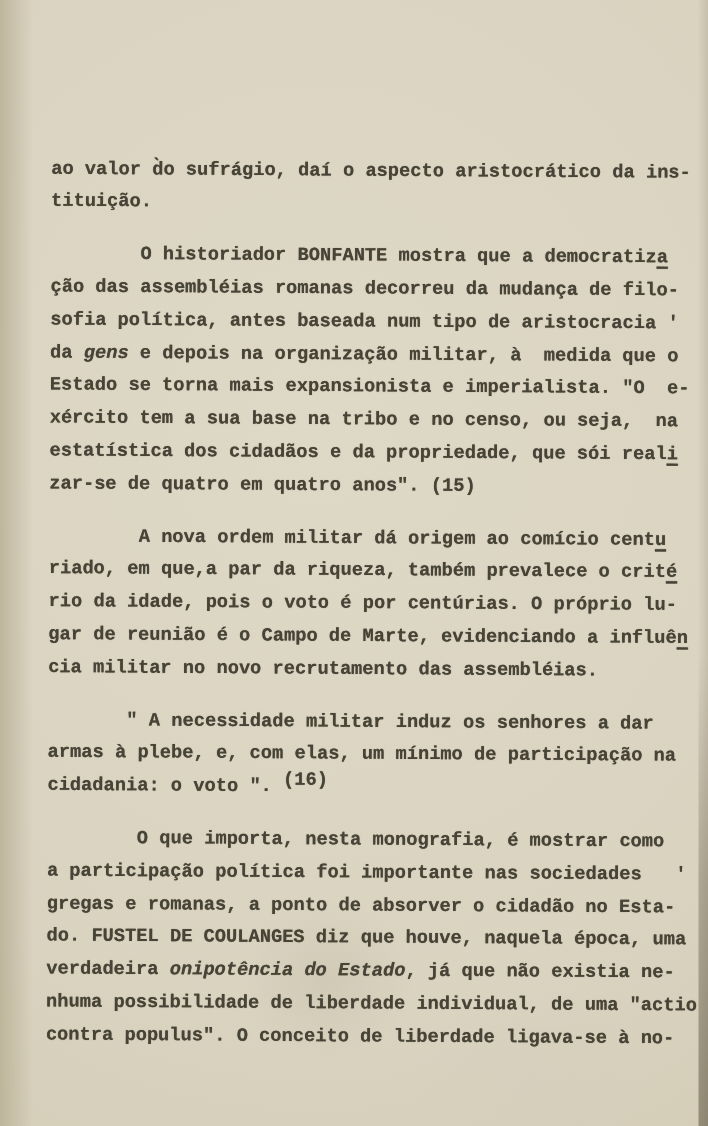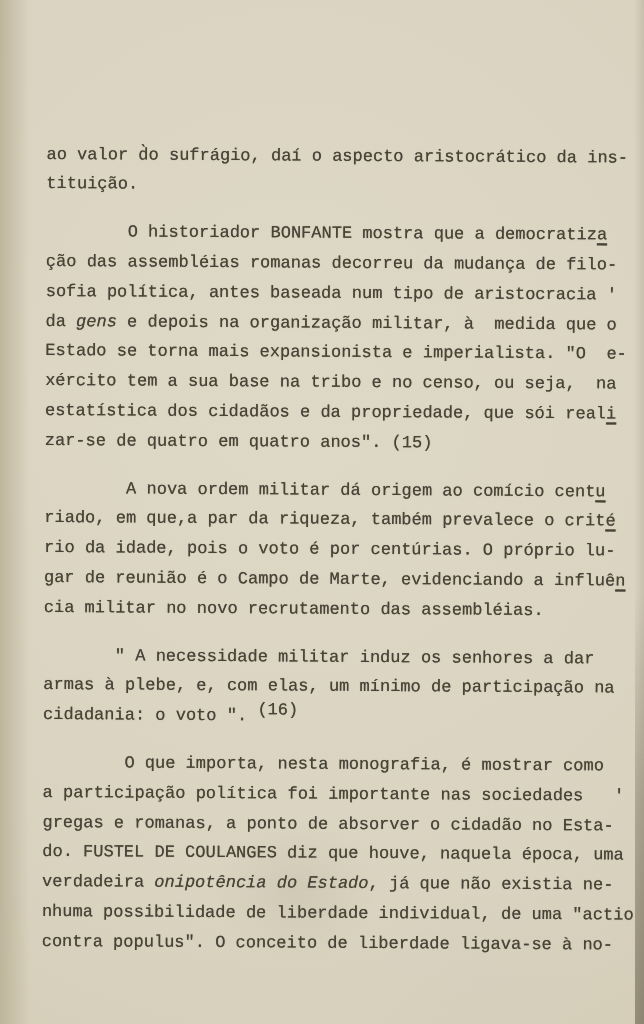--- a/index.html
+++ b/index.html
@@ -5,20 +5,21 @@
   html,body{margin:0;padding:0;background:#b7ae97;}
   .page{
     position:relative;
     width:644px;height:1024px;
     overflow:hidden;
     font-family:"Liberation Mono","DejaVu Sans Mono",monospace;
     background:
       linear-gradient(90deg, rgba(186,176,150,0.85) 0px, rgba(186,176,150,0) 30px),
       linear-gradient(270deg, rgba(120,110,88,0.20) 0px, rgba(120,110,88,0) 10px),
       radial-gradient(140% 95% at 45% 38%, #ded8c6 0%, #dad3c0 55%, #d2cab3 88%, #cbc2a8 100%);
+    font-weight: bold;
   }
   
   .page::after{
     content:"";position:absolute;right:0;top:0;width:9px;height:100%;pointer-events:none;
     background:linear-gradient(to bottom,
       rgba(105,95,75,0) 58%,
       rgba(105,95,75,0.35) 78%,
       rgba(88,78,60,0.5) 100%);
   }
   

